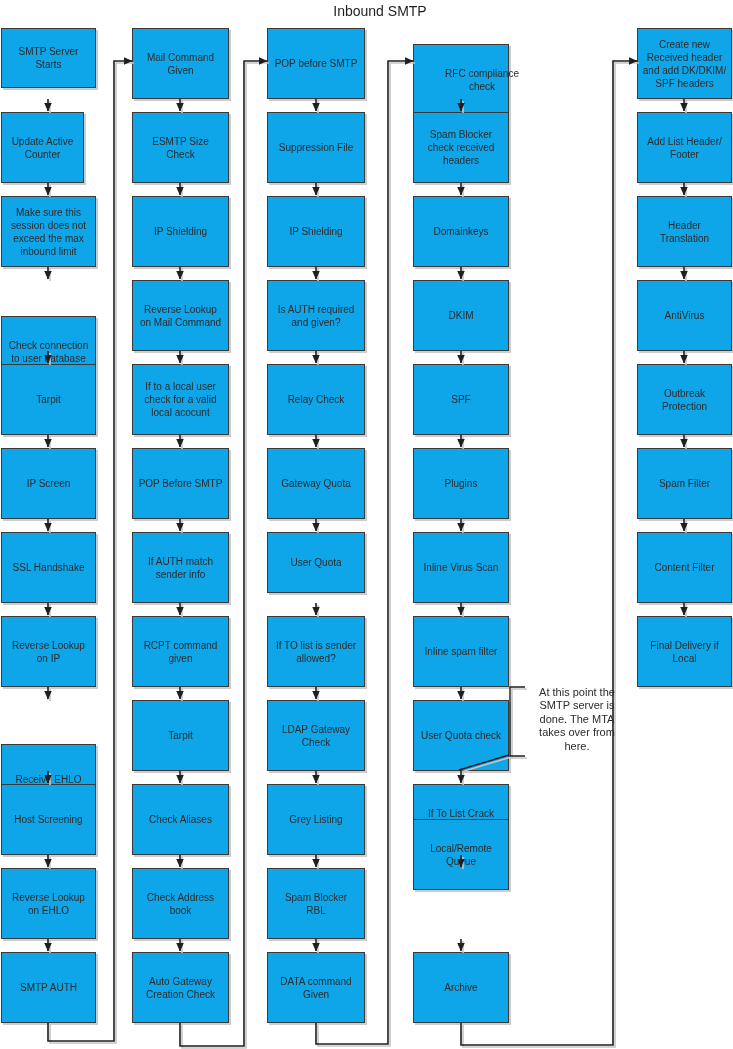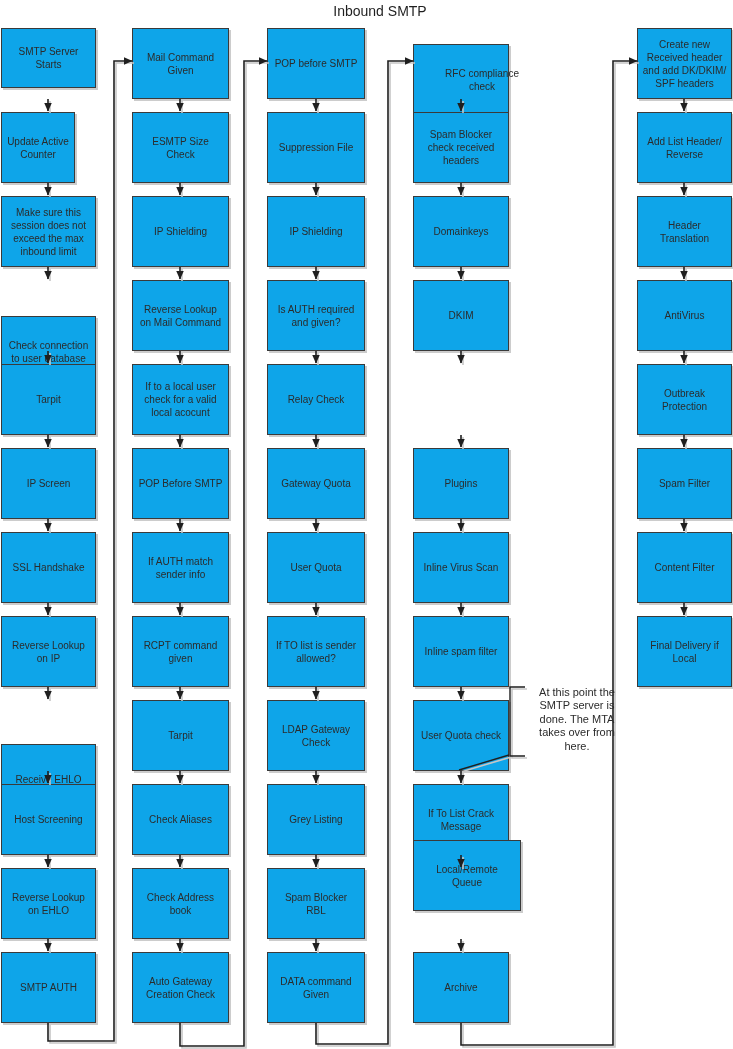--- a/index.html
+++ b/index.html
@@ -56,21 +56,21 @@
   }
 </style>
 </head>
 <body>
 
 <div class="canvas">
   <div class="title">Inbound SMTP</div>
 
   <div class="flow-box" style="left: 1px; top: 28px; width: 95px; height: 60px;">SMTP Server
 Starts</div>
-    <div class="flow-box" style="left: 1px; top: 112px; width: 74px; height: 71px;">Update Active
+    <div class="flow-box" style="left: 1px; top: 112px; width: 83px; height: 71px;">Update Active
 Counter</div>
     <div class="flow-box" style="left: 1px; top: 196px; width: 95px; height: 71px;">Make sure this
 session does not
 exceed the max
 inbound limit</div>
     <div class="flow-box" style="left: 1px; top: 280px; width: 95px; height: 71px; margin-top: 36px;">Check connection
 to user database</div>
     <div class="flow-box" style="left: 1px; top: 364px; width: 95px; height: 71px;">Tarpit</div>
     <div class="flow-box" style="left: 1px; top: 448px; width: 95px; height: 71px;">IP Screen</div>
     <div class="flow-box" style="left: 1px; top: 532px; width: 95px; height: 71px;">SSL Handshake</div>
@@ -102,52 +102,53 @@
 book</div>
     <div class="flow-box" style="left: 132px; top: 952px; width: 97px; height: 71px;">Auto Gateway
 Creation Check</div>
     <div class="flow-box" style="left: 267px; top: 28px; width: 98px; height: 71px;">POP before SMTP</div>
     <div class="flow-box" style="left: 267px; top: 112px; width: 98px; height: 71px;">Suppression File</div>
     <div class="flow-box" style="left: 267px; top: 196px; width: 98px; height: 71px;">IP Shielding</div>
     <div class="flow-box" style="left: 267px; top: 280px; width: 98px; height: 71px;">Is AUTH required
 and given?</div>
     <div class="flow-box" style="left: 267px; top: 364px; width: 98px; height: 71px;">Relay Check</div>
     <div class="flow-box" style="left: 267px; top: 448px; width: 98px; height: 71px;">Gateway Quota</div>
-    <div class="flow-box" style="left: 267px; top: 532px; width: 98px; height: 71px; text-align: center;">User Quota</div>
+    <div class="flow-box" style="left: 267px; top: 532px; width: 98px; height: 61px; text-align: center;">User Quota</div>
     <div class="flow-box" style="left: 267px; top: 616px; width: 98px; height: 71px;">If TO list is sender
 allowed?</div>
     <div class="flow-box" style="left: 267px; top: 700px; width: 98px; height: 71px;">LDAP Gateway
 Check</div>
     <div class="flow-box" style="left: 267px; top: 784px; width: 98px; height: 71px;">Grey Listing</div>
     <div class="flow-box" style="left: 267px; top: 868px; width: 98px; height: 71px;">Spam Blocker
 RBL</div>
     <div class="flow-box" style="left: 267px; top: 952px; width: 98px; height: 71px;">DATA command
 Given</div>
     <div class="flow-box" style="left: 413px; top: 44px; width: 96px; height: 71px; padding-left: 44px;">RFC compliance
 check</div>
     <div class="flow-box" style="left: 413px; top: 112px; width: 96px; height: 71px;">Spam Blocker
 check received
 headers</div>
     <div class="flow-box" style="left: 413px; top: 196px; width: 96px; height: 71px;">Domainkeys</div>
     <div class="flow-box" style="left: 413px; top: 280px; width: 96px; height: 71px;">DKIM</div>
+    <div class="flow-box" style="left: 413px; top: 364px; width: 96px; height: 71px;">SPF</div>
     <div class="flow-box" style="left: 413px; top: 448px; width: 96px; height: 71px;">Plugins</div>
     <div class="flow-box" style="left: 413px; top: 532px; width: 96px; height: 71px;">Inline Virus Scan</div>
     <div class="flow-box" style="left: 413px; top: 616px; width: 96px; height: 71px;">Inline spam filter</div>
     <div class="flow-box" style="left: 413px; top: 700px; width: 96px; height: 71px;">User Quota check</div>
     <div class="flow-box" style="left: 413px; top: 784px; width: 96px; height: 71px;">If To List Crack
 Message</div>
-    <div class="flow-box" style="left: 413px; top: 840px; width: 108px; height: 71px;">Local/Remote
+    <div class="flow-box" style="left: 413px; top: 819px; width: 96px; height: 71px;">Local/Remote
 Queue</div>
     <div class="flow-box" style="left: 413px; top: 952px; width: 96px; height: 71px;">Archive</div>
     <div class="flow-box" style="left: 637px; top: 28px; width: 95px; height: 71px;">Create new
 Received header
 and add DK/DKIM/
 SPF headers</div>
     <div class="flow-box" style="left: 637px; top: 112px; width: 95px; height: 71px;">Add List Header/
-Reverse</div>
+Footer</div>
     <div class="flow-box" style="left: 637px; top: 196px; width: 95px; height: 71px;">Header
 Translation</div>
     <div class="flow-box" style="left: 637px; top: 280px; width: 95px; height: 71px;">AntiVirus</div>
     <div class="flow-box" style="left: 637px; top: 364px; width: 95px; height: 71px;">Outbreak
 Protection</div>
     <div class="flow-box" style="left: 637px; top: 448px; width: 95px; height: 71px;">Spam Filter</div>
     <div class="flow-box" style="left: 637px; top: 532px; width: 95px; height: 71px;">Content Filter</div>
     <div class="flow-box" style="left: 637px; top: 616px; width: 95px; height: 71px;">Final Delivery if
 Local</div>
     <svg id="overlay" viewBox="0 0 733 1049" xmlns="http://www.w3.org/2000/svg">

